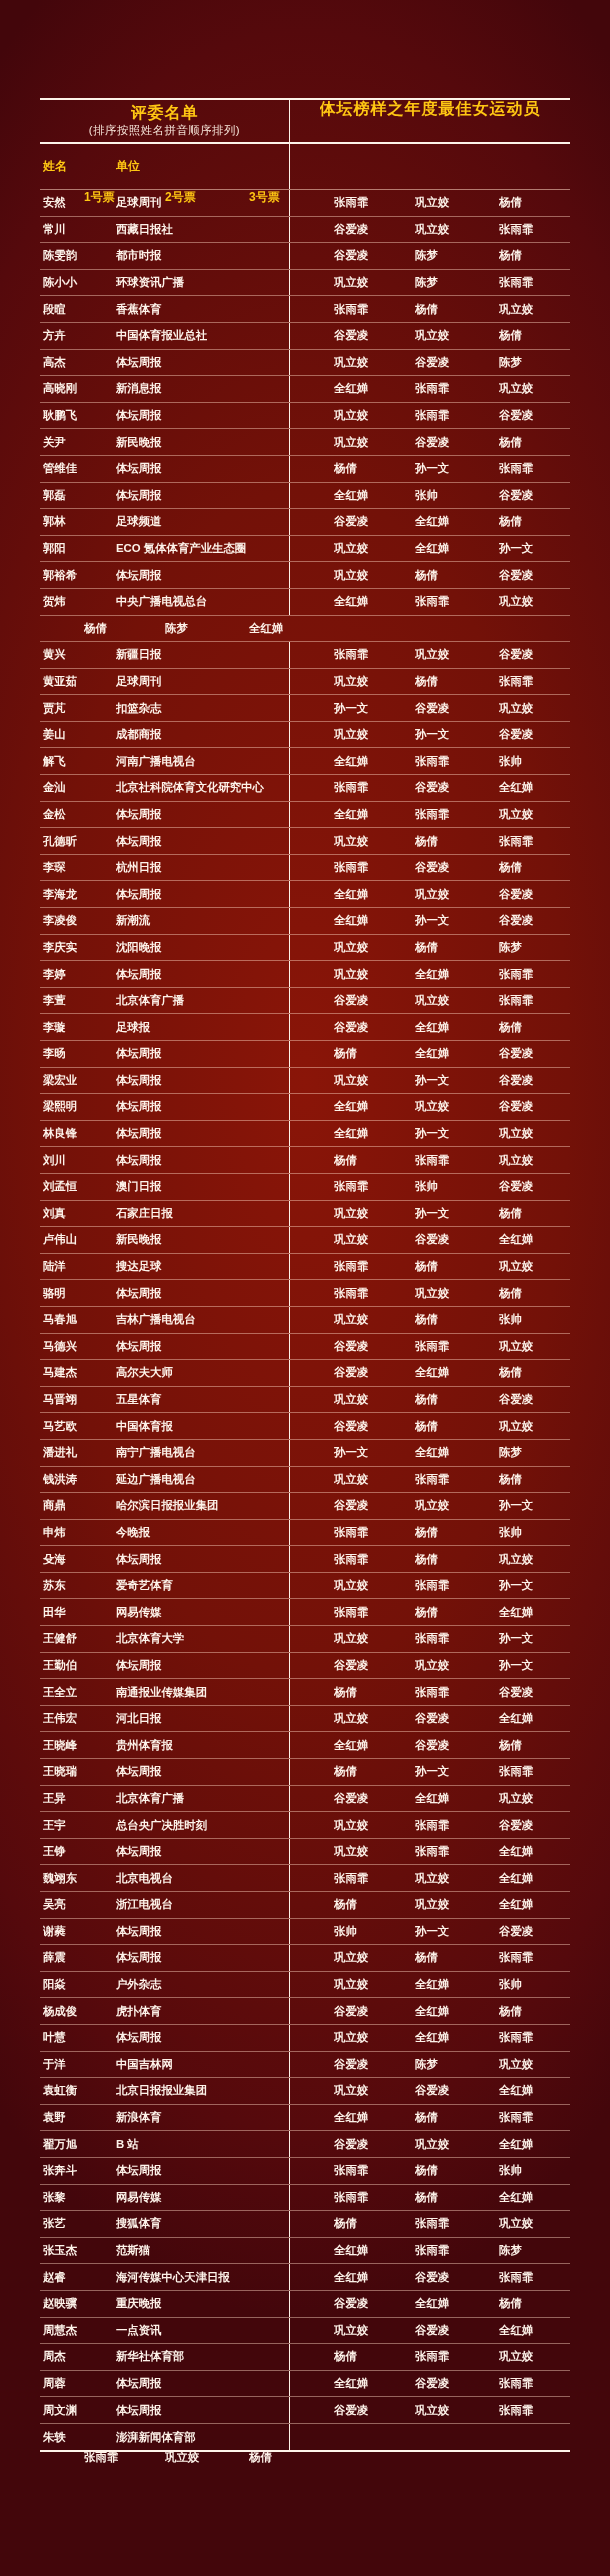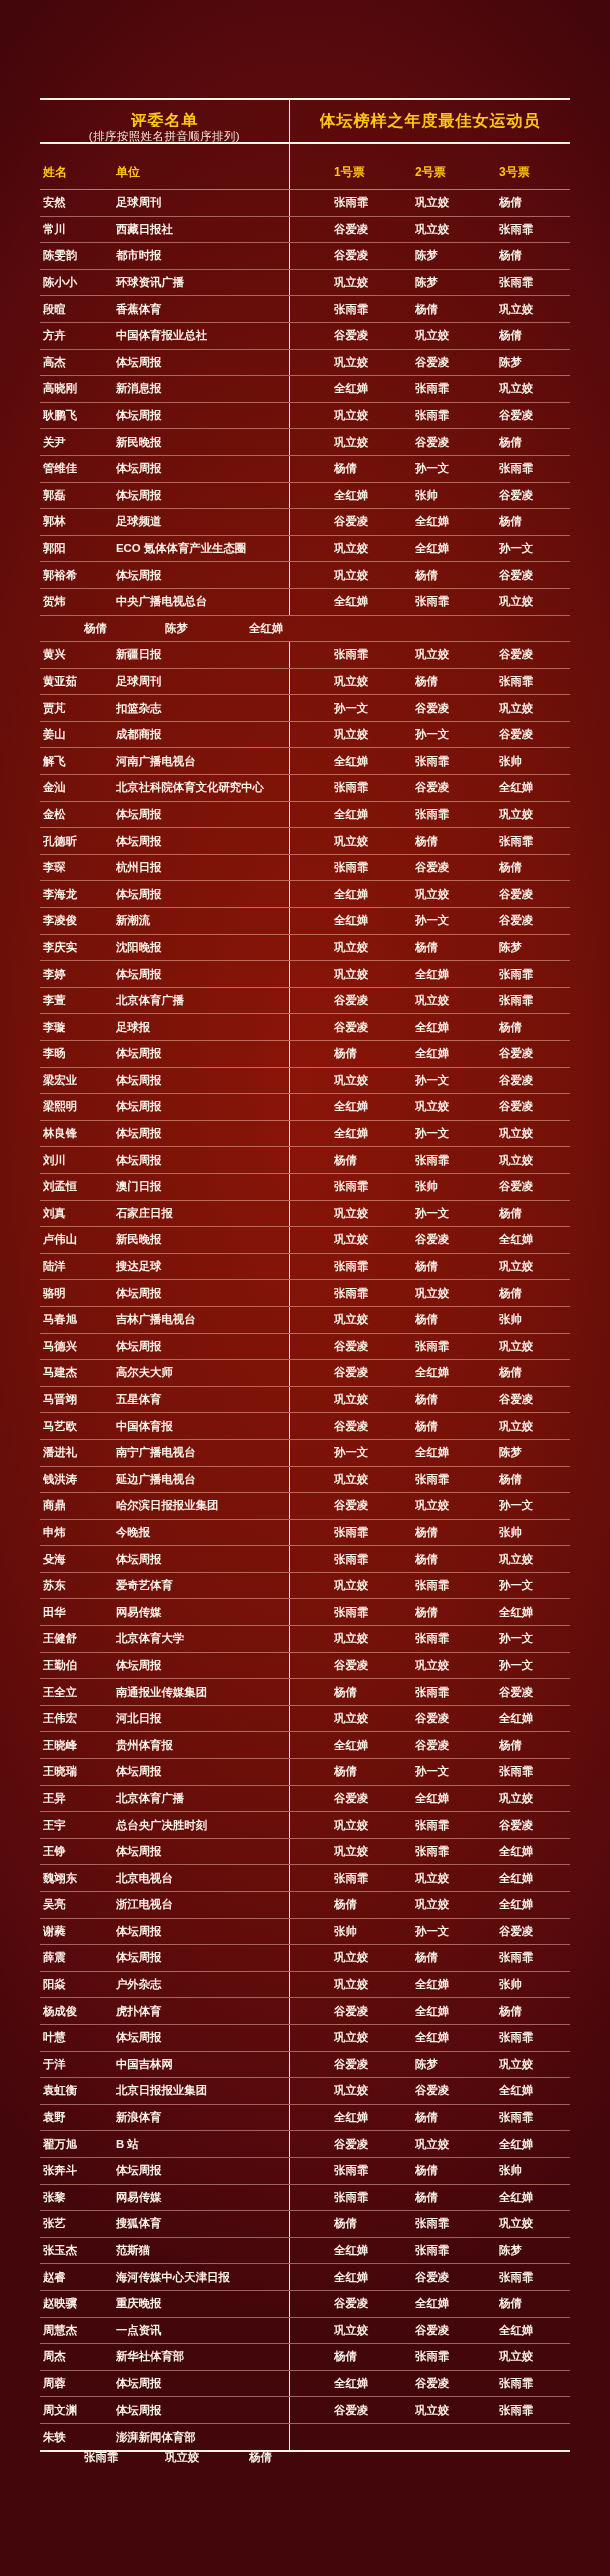--- a/index.html
+++ b/index.html
@@ -15,24 +15,24 @@
   .table{
     position:absolute;left:40px;top:98px;width:530px;
     border-top:2.9px solid #fdf3e9;border-bottom:2.9px solid #fdf3e9;
     box-sizing:border-box;
   }
   .band-header{display:flex;height:42px;border-bottom:2.9px solid #fdf3e9;}
   .cell-left{width:250px;border-right:1.9px solid #fdf3e9;box-sizing:border-box;flex:none;}
   .cell-right{flex:1;box-sizing:border-box;}
   .header-left{display:flex;flex-direction:column;justify-content:center;align-items:center;}
   .header-right{display:flex;flex-direction:column;align-items:center;}
-  .gold{color:#ffc713;margin-top:12px;}
+  .gold{color:#ffc713;}
   .title{font-size:16px;font-weight:bold;letter-spacing:1px;line-height:1.1;}
   .subtitle{font-size:11.4px;color:#f8e7db;margin-top:1.9px;letter-spacing:0.5px;}
-  .band-cols{display:flex;height:45px;border-bottom:1px solid rgba(255,216,196,0.55);}
+  .band-cols{display:flex;height:45px;border-bottom:1px solid rgba(255,216,196,0.55);flex-direction:column;}
   .cols-left,.cols-right,.row-left,.row-right{display:flex;align-items:center;height:100%;}
   .col-label{font-size:12px;font-weight:bold;}
   .name-col{margin-left:2.9px;width:73px;flex:none;}
   .org-col{flex:1;}
   .vote-pad{padding-left:44px;}
   .v1{width:81px;flex:none;}
   .v2{width:84px;flex:none;}
   .v3{flex:1;}
   .row{
     display:flex;height:26.6px;box-sizing:border-box;

